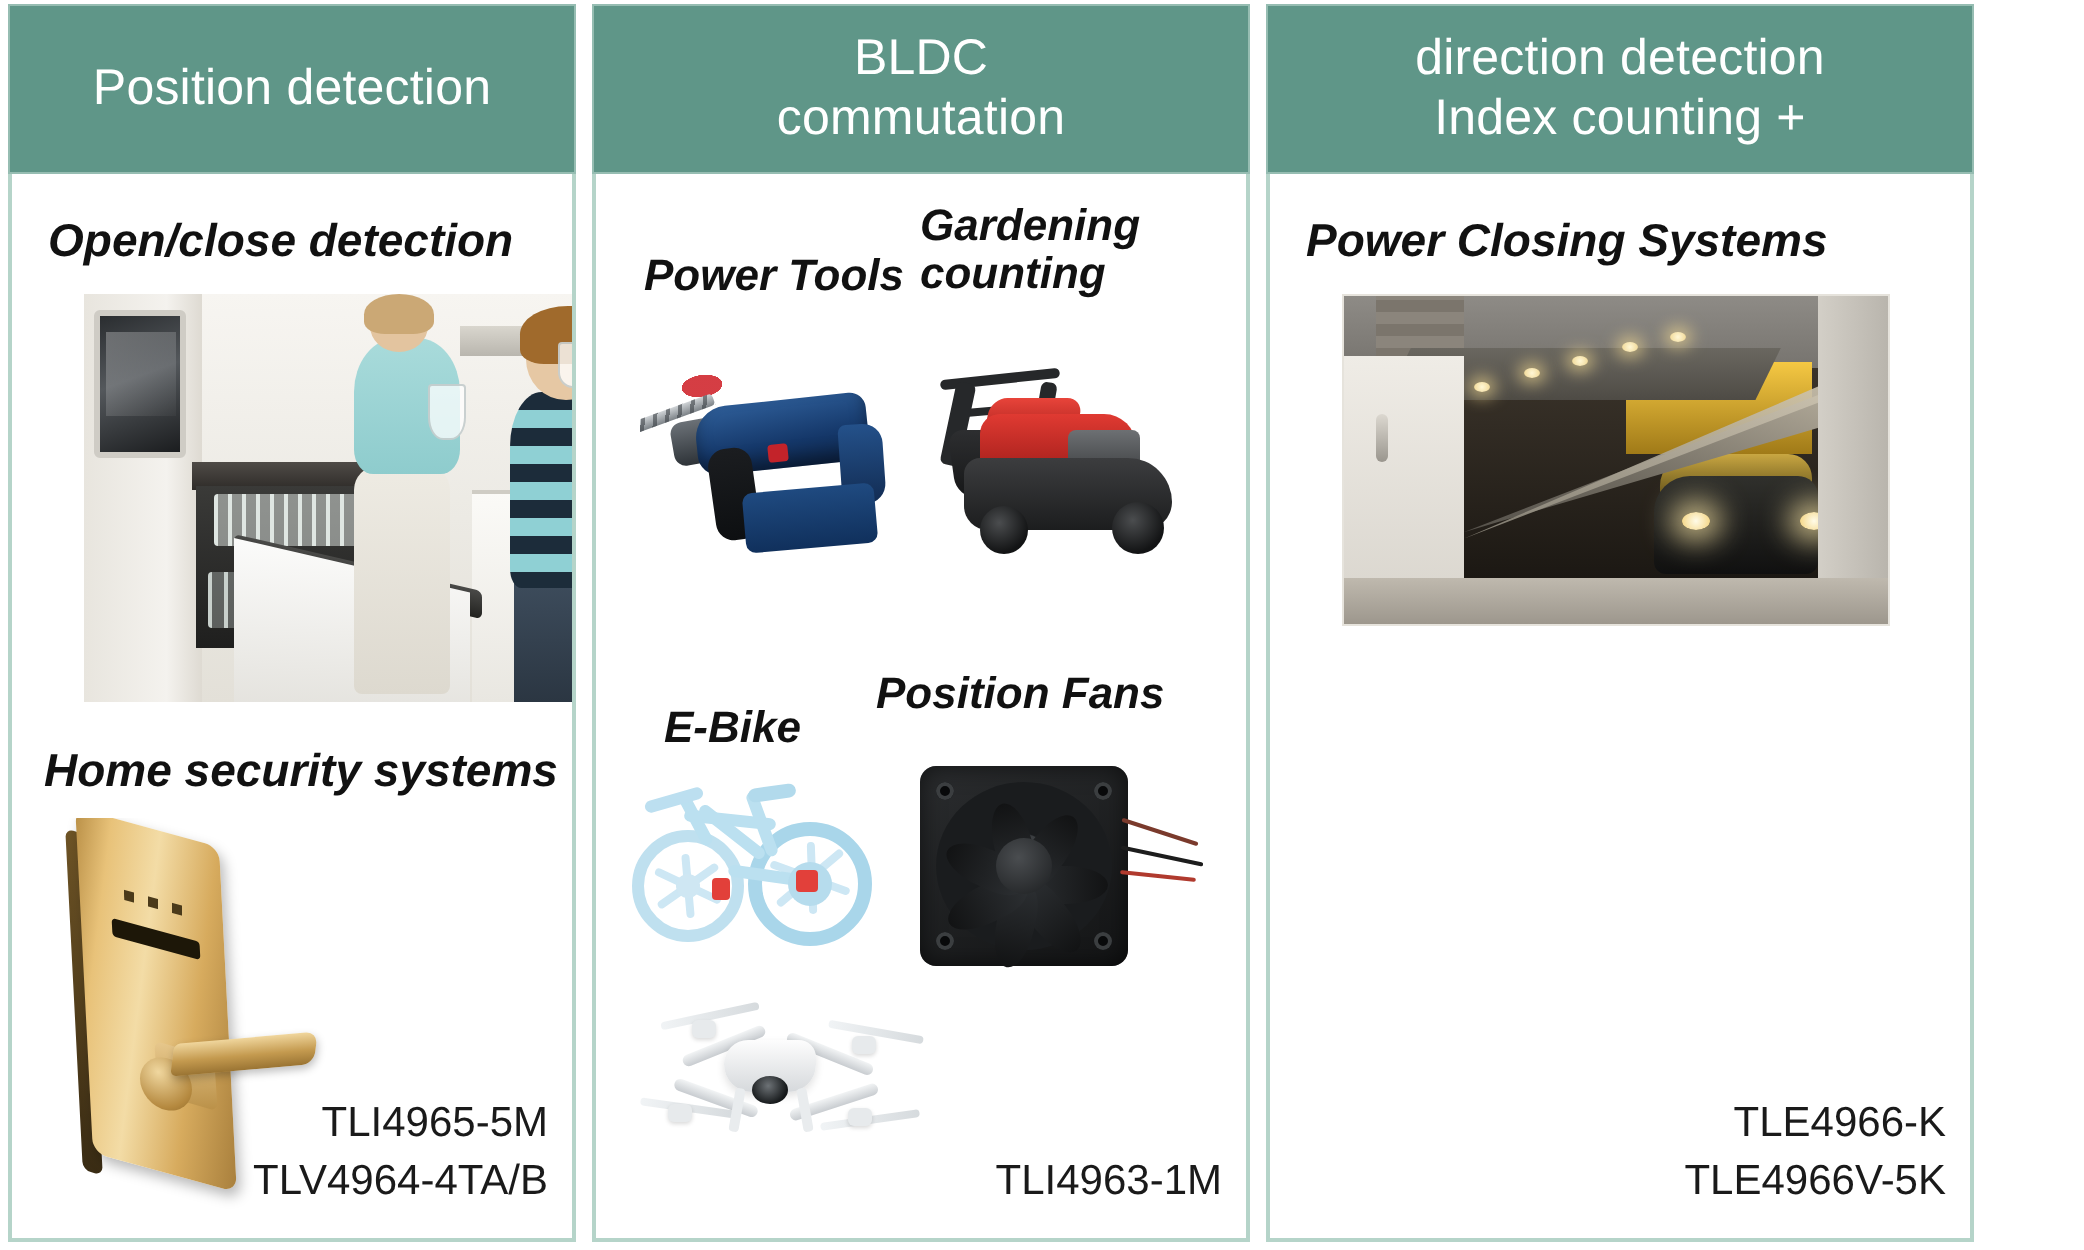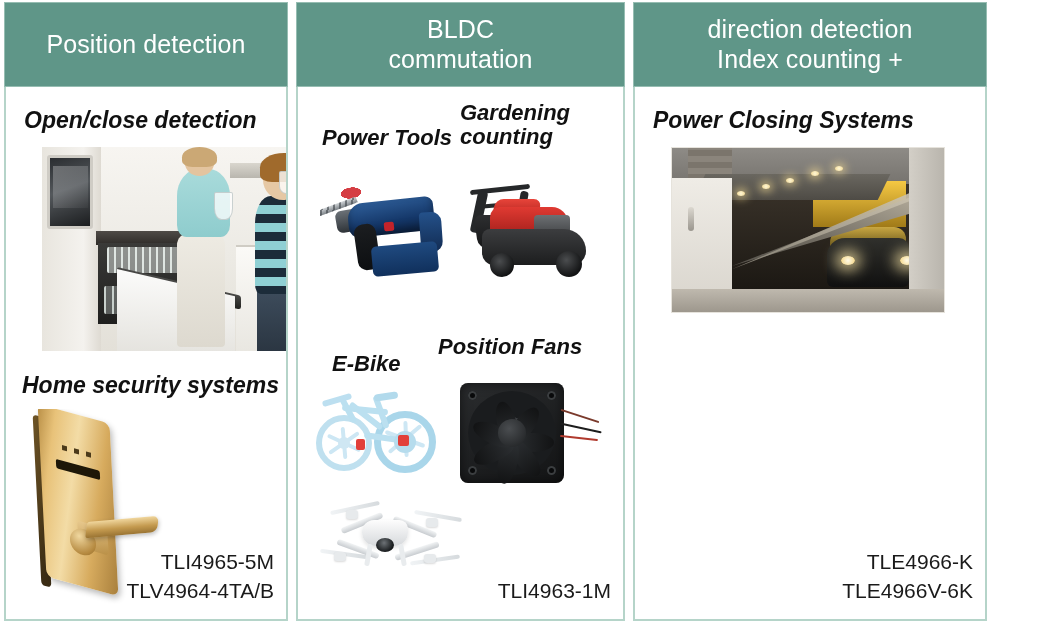--- a/index.html
+++ b/index.html
@@ -506,18 +506,18 @@
         <div class="g-light" style="left:51%; top:14%;"></div>
         <div class="g-light" style="left:60%; top:11%;"></div>
         <div class="g-wall-l"></div>
         <div class="g-lamp"></div>
         <div class="g-pillar"></div>
         <div class="g-floor"></div>
       </div>
 
       <div class="pn" style="bottom:14px;">
         <div>TLE4966-K</div>
-        <div>TLE4966V-6K</div>
+        <div>TLE4966V-5K</div>
       </div>
     </div>
   </div>
 
 </div>
 
 </body></html>

